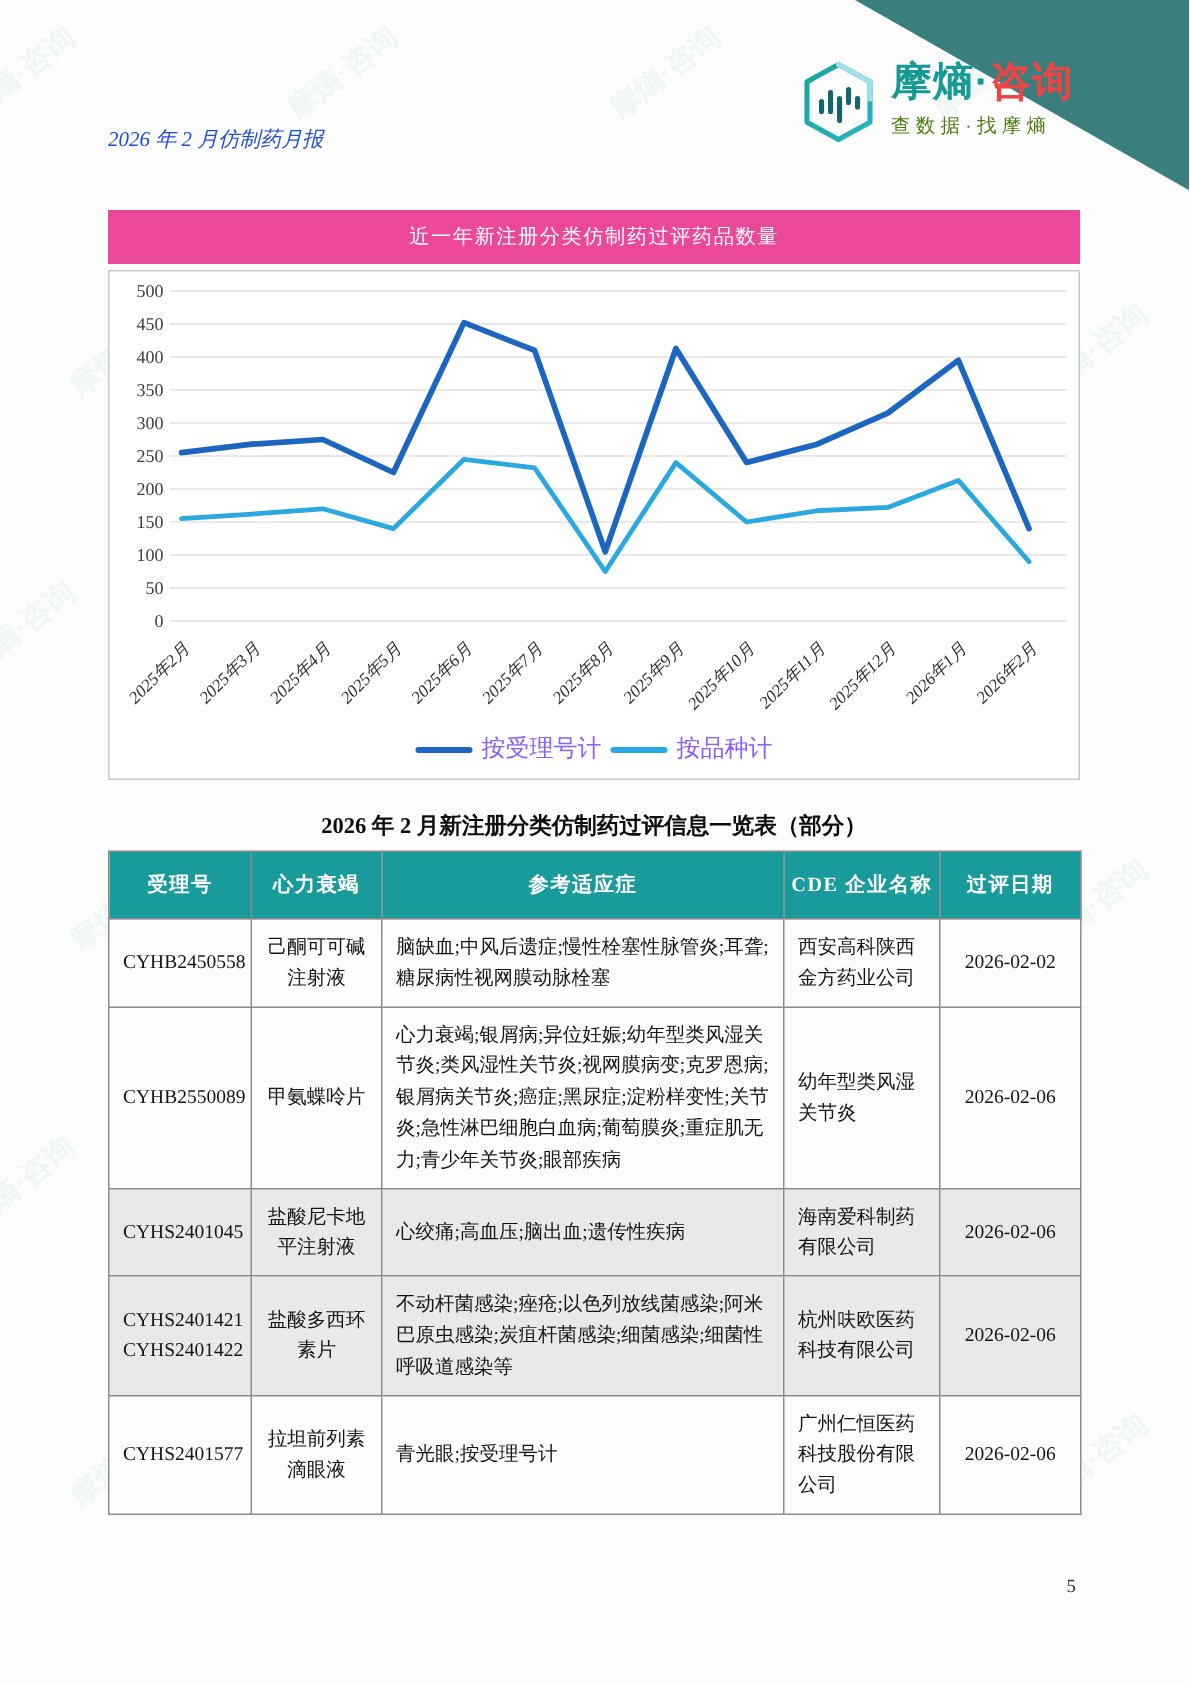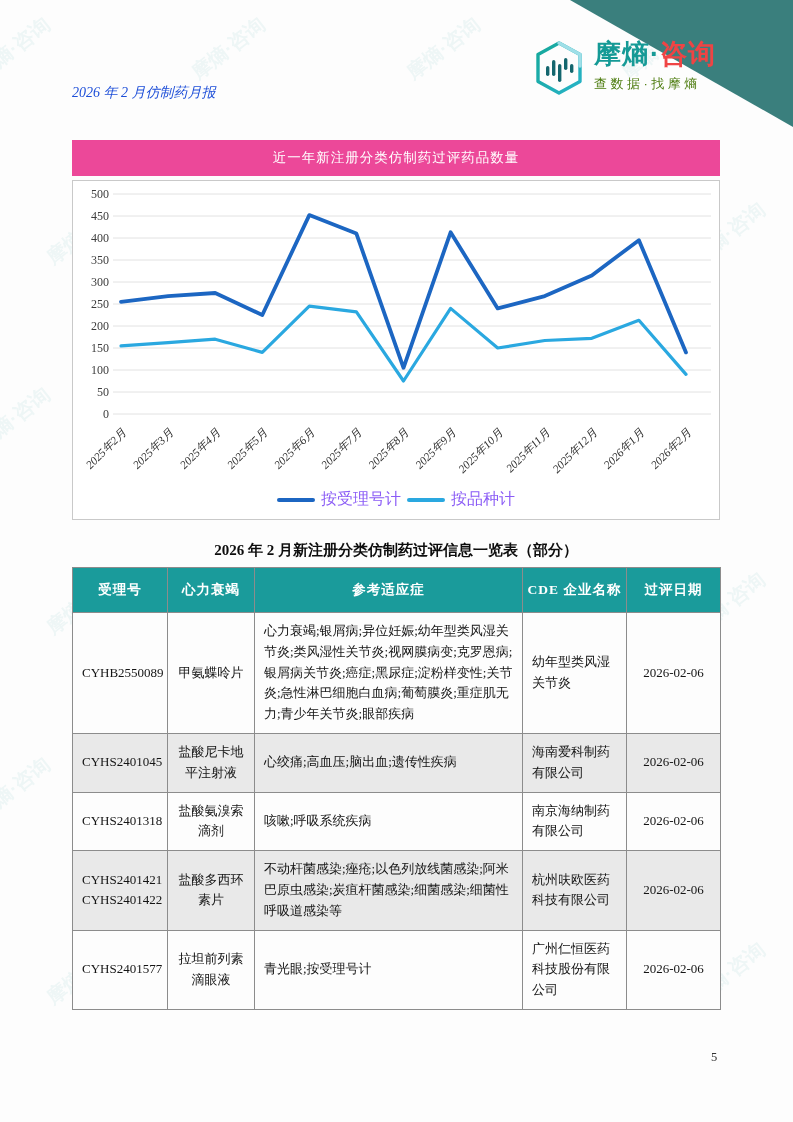--- a/index.html
+++ b/index.html
@@ -207,38 +207,38 @@
       <tr>
         <th>受理号</th>
         <th>心力衰竭</th>
         <th>参考适应症</th>
         <th>CDE 企业名称</th>
         <th>过评日期</th>
       </tr>
     </thead>
     <tbody id="table-body">
         <tr>
+          <td class="c-receipt">CYHB2450558</td>
+          <td class="c-drug">己酮可可碱注射液</td>
+          <td class="c-indication">脑缺血;中风后遗症;慢性栓塞性脉管炎;耳聋;糖尿病性视网膜动脉栓塞</td>
+          <td class="c-company">西安高科陕西金方药业公司</td>
+          <td class="c-date">2026-02-02</td>
+        </tr>
+        <tr>
           <td class="c-receipt">CYHB2550089</td>
           <td class="c-drug">甲氨蝶呤片</td>
           <td class="c-indication">心力衰竭;银屑病;异位妊娠;幼年型类风湿关节炎;类风湿性关节炎;视网膜病变;克罗恩病;银屑病关节炎;癌症;黑尿症;淀粉样变性;关节炎;急性淋巴细胞白血病;葡萄膜炎;重症肌无力;青少年关节炎;眼部疾病</td>
           <td class="c-company">幼年型类风湿关节炎</td>
           <td class="c-date">2026-02-06</td>
         </tr>
         <tr class="shaded">
           <td class="c-receipt">CYHS2401045</td>
           <td class="c-drug">盐酸尼卡地平注射液</td>
           <td class="c-indication">心绞痛;高血压;脑出血;遗传性疾病</td>
           <td class="c-company">海南爱科制药有限公司</td>
-          <td class="c-date">2026-02-06</td>
-        </tr>
-        <tr>
-          <td class="c-receipt">CYHS2401318</td>
-          <td class="c-drug">盐酸氨溴索滴剂</td>
-          <td class="c-indication">咳嗽;呼吸系统疾病</td>
-          <td class="c-company">南京海纳制药有限公司</td>
           <td class="c-date">2026-02-06</td>
         </tr>
         <tr class="shaded">
           <td class="c-receipt">CYHS2401421
 CYHS2401422</td>
           <td class="c-drug">盐酸多西环素片</td>
           <td class="c-indication">不动杆菌感染;痤疮;以色列放线菌感染;阿米巴原虫感染;炭疽杆菌感染;细菌感染;细菌性呼吸道感染等</td>
           <td class="c-company">杭州呋欧医药科技有限公司</td>
           <td class="c-date">2026-02-06</td>
         </tr>

